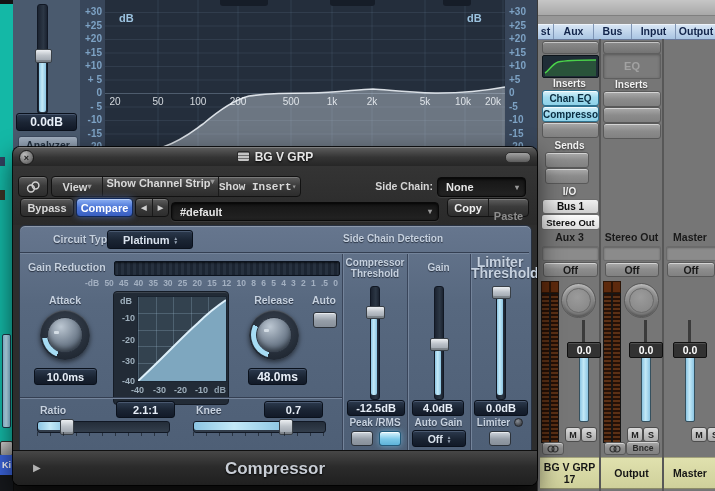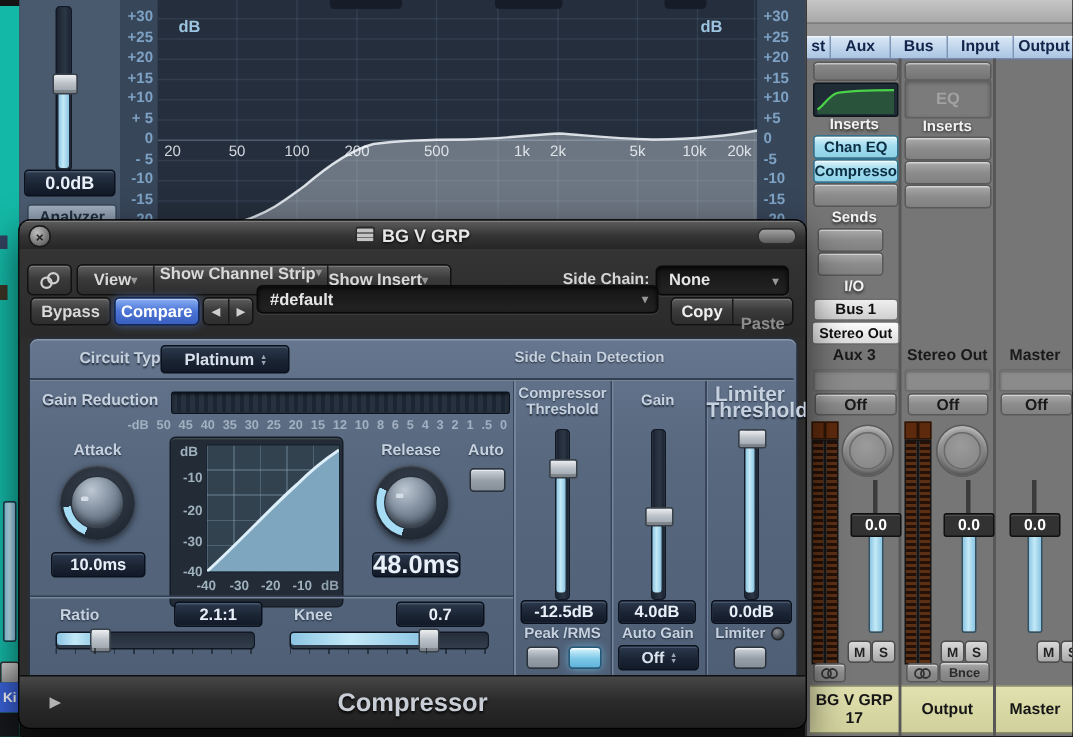--- a/index.html
+++ b/index.html
@@ -111,21 +111,21 @@
       <div class="abs" style="left:115px;top:0;width:48px;height:6px;background:#161d28;border-radius:0 0 3px 3px;"></div>
       <div class="abs" style="left:225px;top:0;width:45px;height:6px;background:#161d28;border-radius:0 0 3px 3px;"></div>
       <div class="abs" style="left:338px;top:0;width:28px;height:6px;background:#161d28;border-radius:0 0 3px 3px;"></div>
       <span class="abs" style="left:14px;top:12px;color:#9cc3e0;font-weight:bold;font-size:11px;">dB</span>
       <span class="abs" style="left:362px;top:12px;color:#9cc3e0;font-weight:bold;font-size:11px;">dB</span>
       <span class="freq" style="left:10px;">20</span>
       <span class="freq" style="left:53px;">50</span>
       <span class="freq" style="left:93px;">100</span>
       <span class="freq" style="left:133px;">200</span>
       <span class="freq" style="left:186px;">500</span>
-      <span class="freq" style="left:227px;margin-left:16px;">1k</span>
+      <span class="freq" style="left:227px;">1k</span>
       <span class="freq" style="left:267px;">2k</span>
       <span class="freq" style="left:320px;">5k</span>
       <span class="freq" style="left:358px;">10k</span>
       <span class="freq" style="left:388px;">20k</span>
     </div>
 
     <div class="abs" style="left:492px;top:0;width:32px;height:152px;background:#38465a;">
       <span class="abs scaletxt" style="left:4px;top:6px;">+30</span>
       <span class="abs scaletxt" style="left:4px;top:20px;">+25</span>
       <span class="abs scaletxt" style="left:4px;top:33px;">+20</span>
@@ -272,41 +272,41 @@
       </div>
       <div class="abs btn" style="left:38px;top:10px;width:248px;height:19px;padding:0;justify-content:flex-start;">
         <div style="width:50px;height:100%;display:flex;align-items:center;justify-content:center;border-right:1px solid #1a1a1a;">
           <span>View</span>
           <span class="caret">▾</span>
         </div>
         <div style="width:115px;height:100%;display:flex;align-items:flex-start;justify-content:center;border-right:1px solid #1a1a1a;">
           <span>Show Channel Strip</span>
           <span class="caret">▾</span>
         </div>
-        <div style="flex:1;height:100%;display:flex;align-items:center;justify-content:flex-start;">
+        <div style="flex:1;height:100%;display:flex;align-items:center;justify-content:flex-start;font-family:Liberation Mono, monospace;">
           <span>Show Insert</span>
           <span class="caret">▾</span>
         </div>
       </div>
       <span class="abs" style="left:362px;top:14px;width:58px;color:#d5d5d5;font-weight:bold;font-size:10.5px;text-align:right;">Side Chain:</span>
       <div class="abs darkfield" style="left:424px;top:11px;width:87px;height:18px;">
         <span style="margin-left:8px;">None</span>
         <span class="caret" style="margin-left:auto;margin-right:6px;">▾</span>
       </div>
       <div class="abs btn" style="left:7px;top:32px;width:52px;height:17px;">Bypass</div>
       <div class="abs btn btn-blue" style="left:63px;top:32px;width:55px;height:17px;">Compare</div>
       <div class="abs btn" style="left:122px;top:32px;width:32px;height:17px;padding:0;">
         <div style="width:16px;height:100%;display:flex;align-items:center;justify-content:center;border-right:1px solid #1a1a1a;">
           <span style="font-size:7px;color:#cfcfcf;">◀</span>
         </div>
         <div style="width:15px;height:100%;display:flex;align-items:center;justify-content:center;">
           <span style="font-size:7px;color:#cfcfcf;">▶</span>
         </div>
       </div>
-      <div class="abs darkfield" style="left:158px;top:24px;width:266px;height:17px;gap:12px;">
+      <div class="abs darkfield" style="left:158px;top:36px;width:266px;height:17px;gap:12px;">
         <span style="margin-left:8px;">#default</span>
         <span class="caret" style="margin-left:auto;margin-right:6px;">▾</span>
       </div>
       <div class="abs btn" style="left:434px;top:32px;width:80px;height:17px;padding:0;">
         <div style="width:40px;height:100%;display:flex;align-items:center;justify-content:center;border-right:1px solid #1a1a1a;">
           <span style="color:#f0f0f0;">Copy</span>
         </div>
         <div style="width:39px;height:100%;display:flex;align-items:center;justify-content:center;margin-top:17px;">
           <span style="color:#8d8d8d;">Paste</span>
         </div>
@@ -384,21 +384,21 @@
       <span class="abs" style="left:100px;top:93px;color:#8fa0ae;font-weight:bold;font-size:9px;">dB</span>
     </div>
 
     <span class="abs complabel" style="left:234px;top:147px;width:54px;text-align:center;">Release</span>
     <div class="abs knob-ring" style="left:236px;top:163px;width:50px;height:50px;">
       <div class="abs" style="left:2px;top:2px;width:46px;height:46px;border-radius:50%;background:conic-gradient(from 0deg,transparent 0 196deg,#a6dcf4 196deg 296deg,transparent 296deg);"></div>
       <div class="abs knob-face" style="left:7px;top:7px;width:34px;height:34px;">
         <div class="abs" style="left:7px;top:11px;width:5px;height:3px;background:#d4dde5;border-radius:1px;"></div>
       </div>
     </div>
-    <div class="abs darkbox" style="left:235px;top:221px;width:57px;height:15px;font-size:17px;">48.0ms</div>
+    <div class="abs darkbox" style="left:235px;top:221px;width:57px;height:15px;font-size:12px;">48.0ms</div>
     <span class="abs complabel" style="left:293px;top:147px;width:36px;text-align:center;">Auto</span>
     <div class="abs checkbox" style="left:300px;top:165px;width:22px;height:14px;"></div>
 
     <div class="abs complabel" style="left:331px;top:110px;width:62px;text-align:center;font-size:10px;line-height:11px;">Compressor Threshold</div>
     <div class="abs complabel" style="left:395px;top:115px;width:61px;text-align:center;font-size:10px;">Gain</div>
     <div class="abs complabel" style="left:458px;top:110px;width:58px;text-align:center;font-size:14px;line-height:11px;">Limiter Threshold</div>
 
     <div class="abs vtrack" style="left:357px;top:139px;width:8px;height:112px;"></div>
     <div class="abs cyan" style="left:358px;top:171px;width:6px;height:77px;"></div>
     <div class="abs handle" style="left:353px;top:159px;width:17px;height:11px;"></div>

